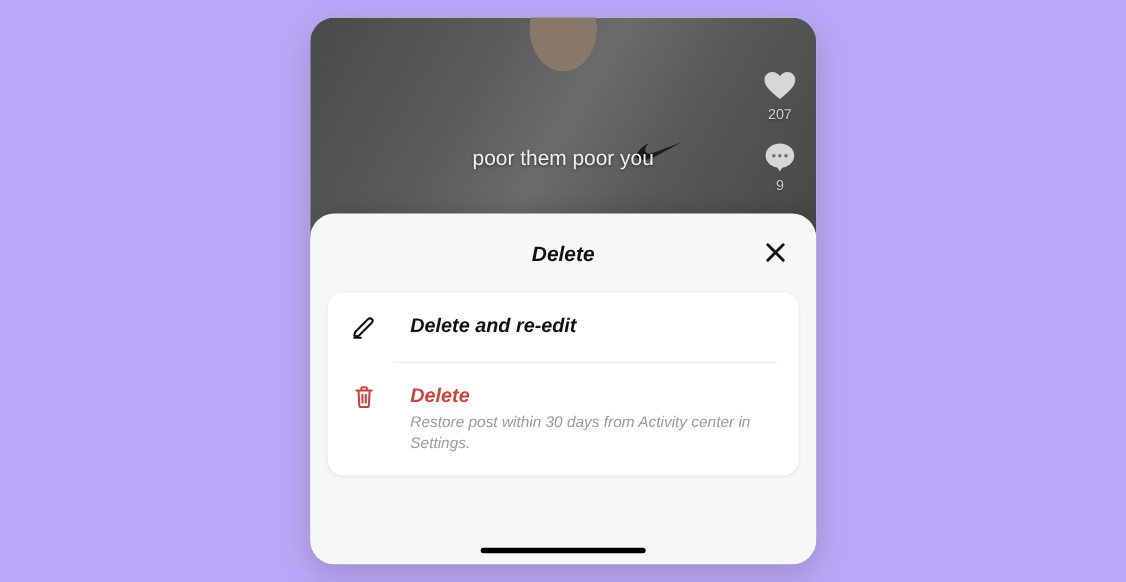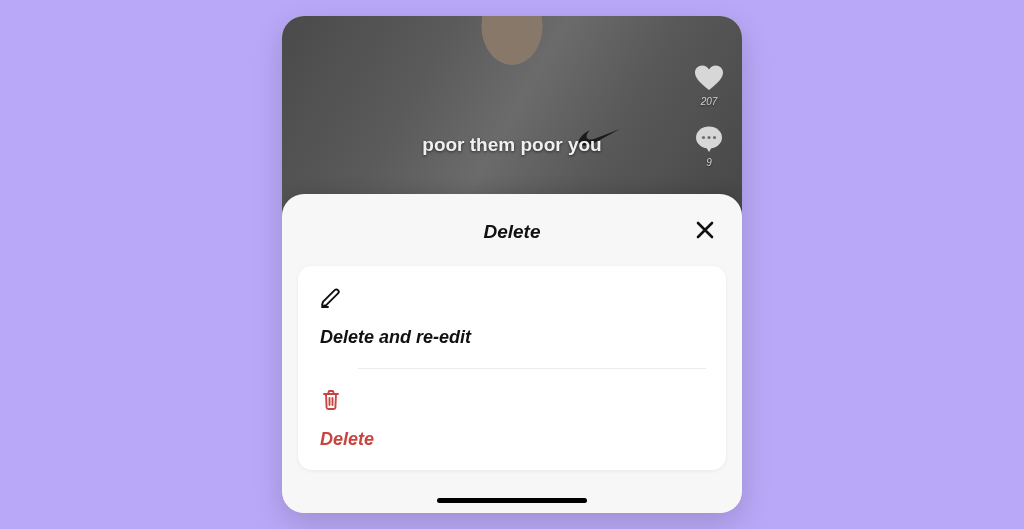--- a/index.html
+++ b/index.html
@@ -49,39 +49,38 @@
       position: absolute;
       right: 120px;
       top: 110px;
     }
     .caption {
       position: absolute;
       top: 118px; left: 0; right: 0;
       text-align: center;
       color: #f0f0f0;
       font-size: 19px;
-      font-weight: 700;
+      font-weight: 400;
       text-shadow: 0 1px 3px rgba(0,0,0,0.6);
     }
     .rail {
       position: absolute;
       right: 18px;
       top: 48px;
       display: flex;
       flex-direction: column;
       align-items: center;
       gap: 4px;
       color: #d9d9d9;
     }
     .rail-heart svg { display: block; }
     .rail-count {
-      font-size: 10px;
+      font-size: 13px;
       color: #d0d0d0;
       text-shadow: 0 1px 2px rgba(0,0,0,0.5);
-      font-style: italic;
     }
     .rail-comment { margin-top: 14px; }
     .rail-comment svg { display: block; }
     .sheet {
       position: absolute;
       left: 0; right: 0; bottom: 0;
       top: 178px;
       background: #f7f7f7;
       border-top-left-radius: 22px;
       border-top-right-radius: 22px;
@@ -112,23 +111,22 @@
       margin: 14px 8px 0;
       background: #ffffff;
       border-radius: 14px;
       box-shadow: 0 1px 4px rgba(0,0,0,0.06);
       overflow: hidden;
     }
     .row {
       display: flex;
       align-items: flex-start;
       padding: 20px 22px;
-      gap: 18px;
+      gap: 31px;
       cursor: pointer;
-      flex-direction: column;
     }
     .row + .row {
       position: relative;
     }
     .row + .row::before {
       content: "";
       position: absolute;
       left: 60px; right: 20px; top: 0;
       height: 1px;
       background: #ececec;
@@ -227,20 +225,21 @@
         <div class="row-icon">
           <svg width="20" height="22" viewBox="0 0 20 22">
               <path d="M3 5 H17" stroke="#c8443e" stroke-width="1.9" stroke-linecap="round"></path>
               <path d="M7.5 5 V3.2 C7.5 2.5 8 2 8.7 2 H11.3 C12 2 12.5 2.5 12.5 3.2 V5" fill="none" stroke="#c8443e" stroke-width="1.9"></path>
               <path d="M5 5 L5.6 18.5 C5.65 19.4 6.4 20 7.3 20 H12.7 C13.6 20 14.35 19.4 14.4 18.5 L15 5" fill="none" stroke="#c8443e" stroke-width="1.9"></path>
               <path d="M8.5 9 V16 M11.5 9 V16" stroke="#c8443e" stroke-width="1.9" stroke-linecap="round"></path>
             </svg>
         </div>
         <div class="row-content">
           <div class="row-title danger">Delete</div>
+          <div class="row-sub">Restore post within 30 days from Activity center in Settings.</div>
         </div>
       </div>
     </div>
 
     <div class="home-indicator"></div>
   </div>
 
 </div>
 
 </body></html>

